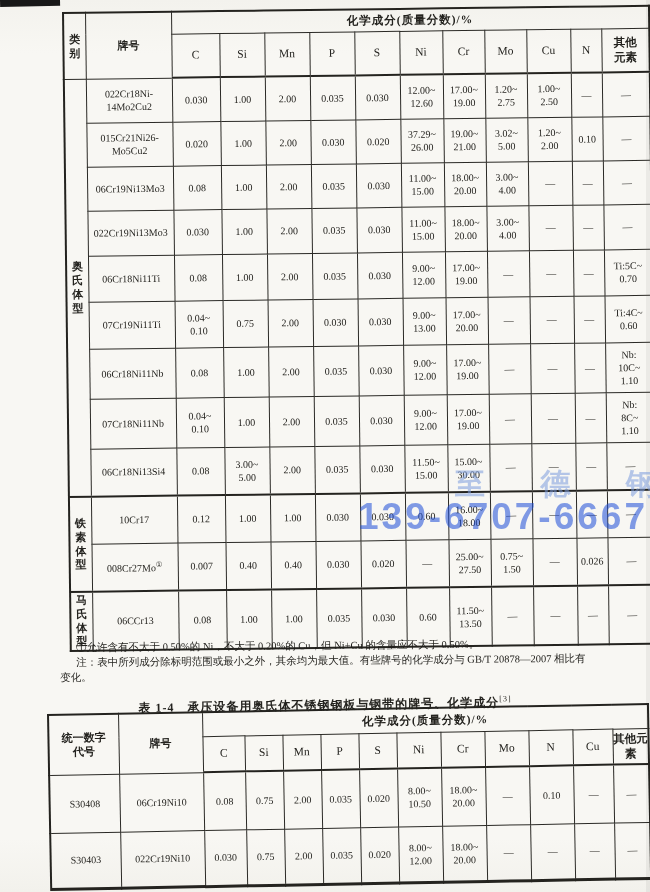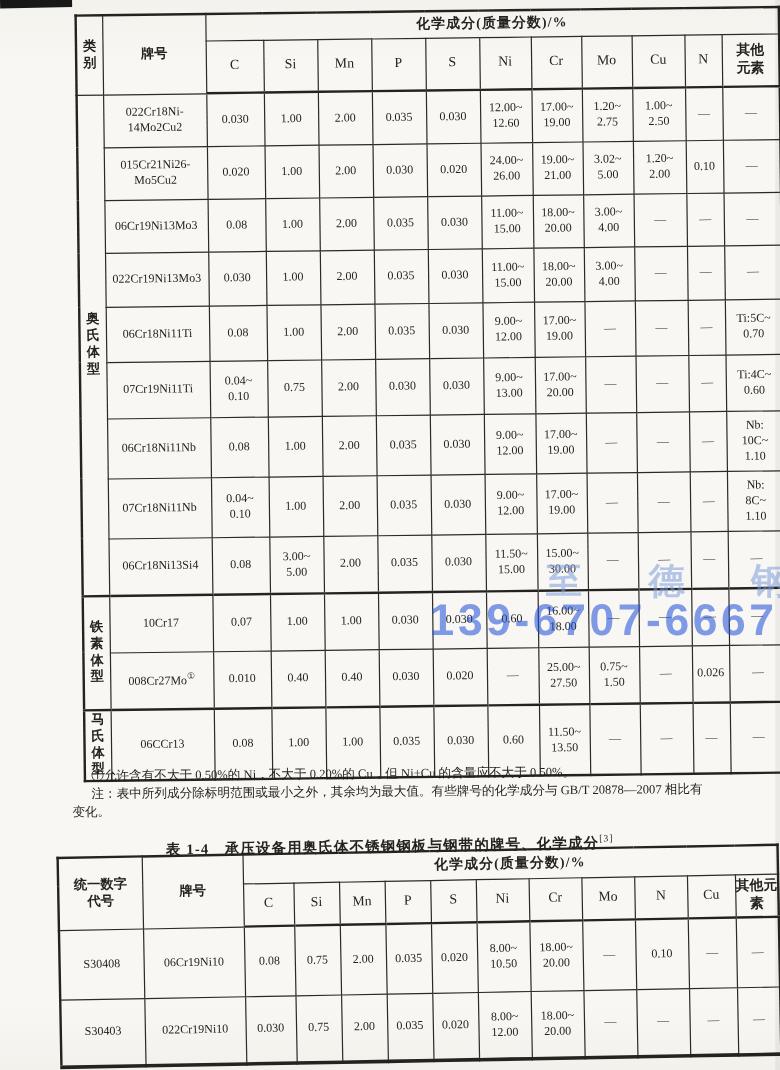--- a/index.html
+++ b/index.html
@@ -122,21 +122,21 @@
       <td>—</td>
     </tr>
     <tr style="height:44px">
       <td class="grade">015Cr21Ni26-
 Mo5Cu2</td>
       <td>0.020</td>
       <td>1.00</td>
       <td>2.00</td>
       <td>0.030</td>
       <td>0.020</td>
-      <td>24.00~
+      <td>37.29~
 26.00</td>
       <td>19.00~
 21.00</td>
       <td>3.02~
 5.00</td>
       <td>1.20~
 2.00</td>
       <td>0.10</td>
       <td>—</td>
     </tr>
@@ -262,36 +262,36 @@
       <td>—</td>
       <td>—</td>
       <td>—</td>
     </tr>
     <tr class="gsep" style="height:47px">
       <td class="cat" rowspan="2">铁
 素
 体
 型</td>
       <td class="grade">10Cr17</td>
-      <td>0.07</td>
+      <td>0.12</td>
       <td>1.00</td>
       <td>1.00</td>
       <td>0.030</td>
       <td>0.030</td>
       <td>0.60</td>
       <td>16.00~
 18.00</td>
       <td>—</td>
       <td>—</td>
       <td>—</td>
       <td>—</td>
     </tr>
     <tr style="height:48px">
       <td class="grade"><span>008Cr27Mo</span><sup>①</sup></td>
-      <td>0.010</td>
+      <td>0.007</td>
       <td>0.40</td>
       <td>0.40</td>
       <td>0.030</td>
       <td>0.020</td>
       <td>—</td>
       <td>25.00~
 27.50</td>
       <td>0.75~
 1.50</td>
       <td>—</td>

